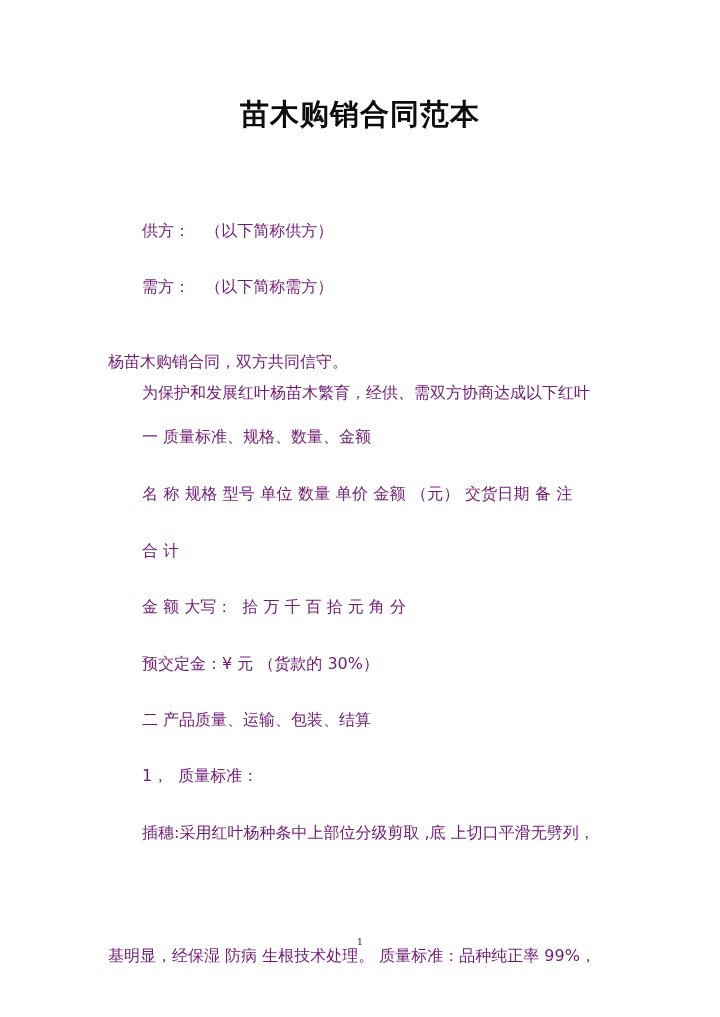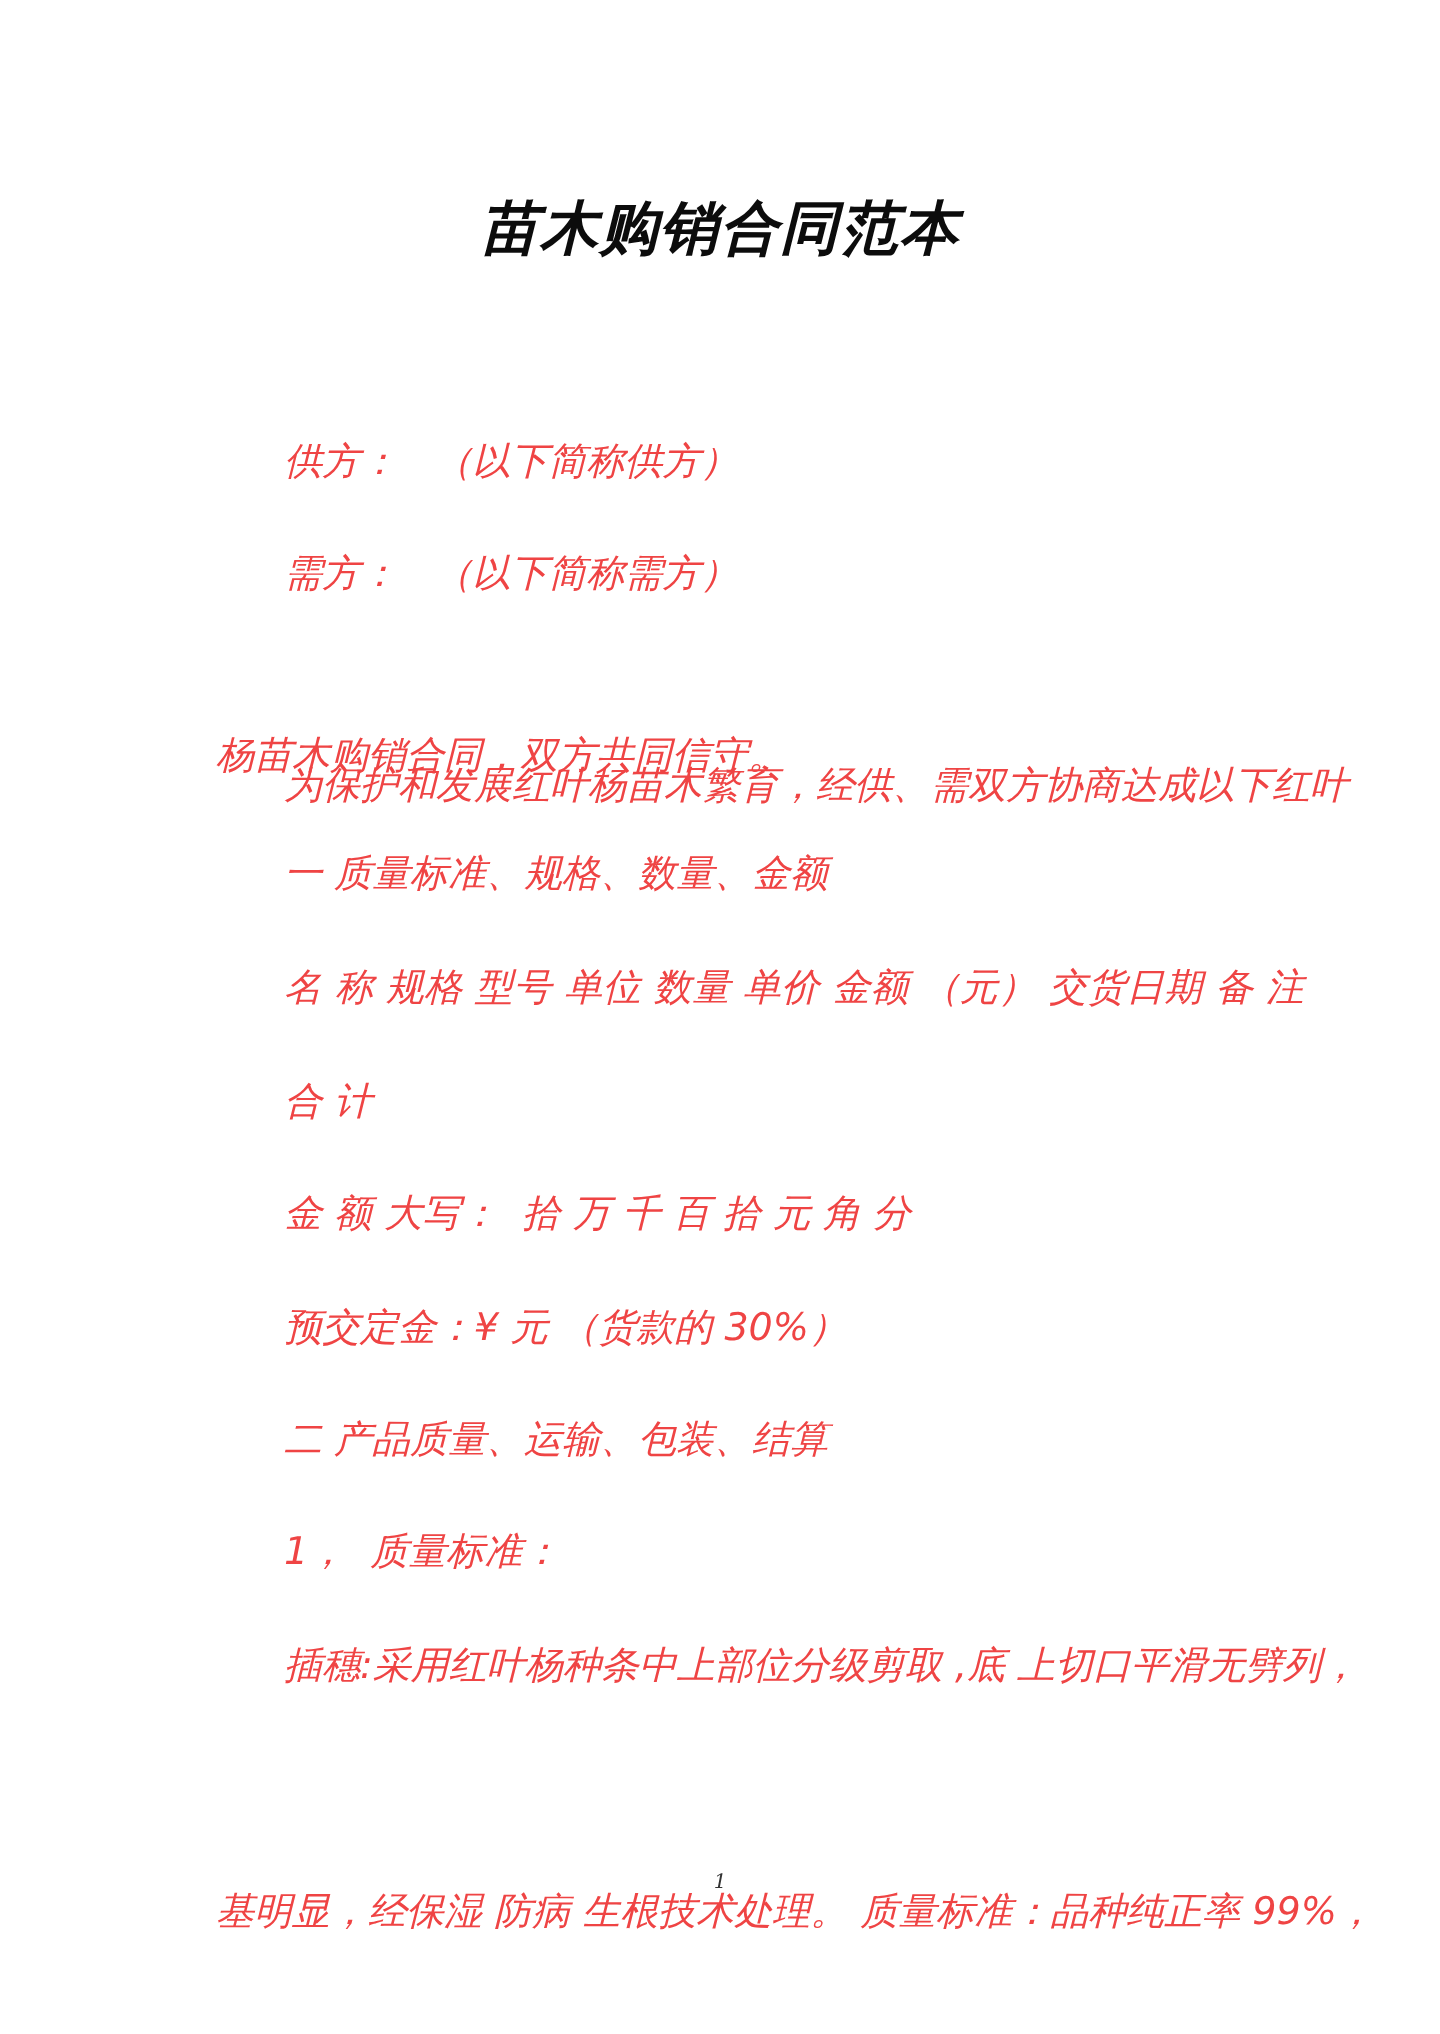--- a/index.html
+++ b/index.html
@@ -14,41 +14,40 @@
       overflow: hidden;
       font-family: "DejaVu Sans", sans-serif;
       color: #111111;
     }
     .page {
       position: absolute;
       left: 0; top: 0;
       width: 656px;
       height: 1017px;
       background: #ffffff;
-      font-style: italic;
     }
     .title {
       position: absolute;
       left: 0;
       top: 95px;
       width: 720px;
       text-align: center;
       font-size: 29px;
       font-weight: bold;
       letter-spacing: 1px;
       color: #0c0c0c;
       font-family: "DejaVu Sans", sans-serif;
     }
     .line {
       position: absolute;
       left: 142px;
-      font-size: 19px;
+      font-size: 16px;
       line-height: 20px;
       white-space: pre;
-      color: #ef4444;
+      color: #701a75;
     }
     .page-number {
       position: absolute;
       left: 0;
       top: 936px;
       width: 720px;
       text-align: center;
       font-size: 10px;
       color: #333333;
       font-family: "DejaVu Serif", serif;
@@ -58,21 +57,21 @@
 <body>
 
 <div class="page">
 
   <div class="title">苗木购销合同范本</div>
 
   <div class="line" style="top:221px;">供方：   （以下简称供方）</div>
   <div class="line" style="top:277px;">需方：   （以下简称需方）</div>
 
   <div class="line" style="top:347px; left:142px;margin-top:36px;">为保护和发展红叶杨苗木繁育，经供、需双方协商达成以下红叶</div>
-  <div class="line" style="top:368px; left:108px;">杨苗木购销合同，双方共同信守。</div>
+  <div class="line" style="top:352px; left:108px;">杨苗木购销合同，双方共同信守。</div>
 
   <div class="line" style="top:427px;">一 质量标准、规格、数量、金额</div>
 
   <div class="line" style="top:484px; letter-spacing:0.2px;">名 称 规格 型号 单位 数量 单价 金额 （元） 交货日期 备 注</div>
 
   <div class="line" style="top:541px;text-align:right;">合 计</div>
 
   <div class="line" style="top:597px;">金 额 大写：  拾 万 千 百 拾 元 角 分</div>
 
   <div class="line" style="top:654px;">预交定金：¥ 元 （货款的 30%）</div>

